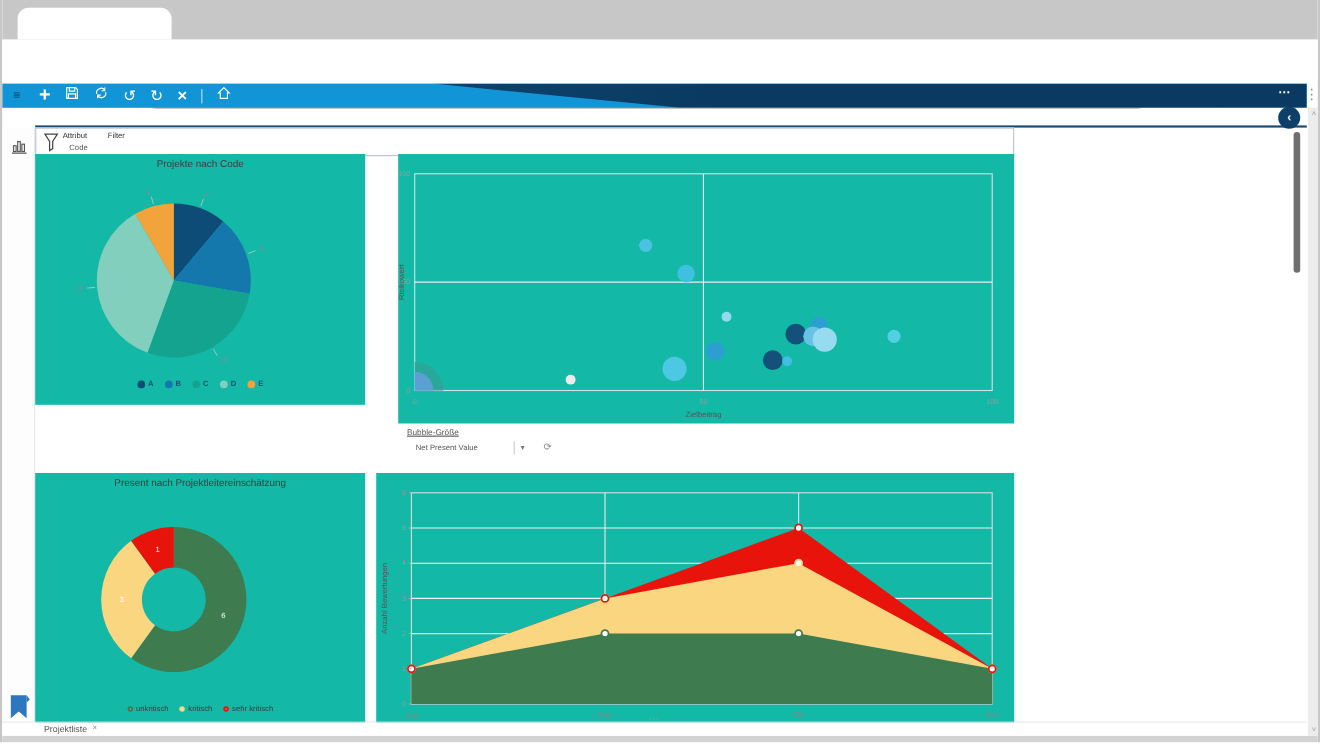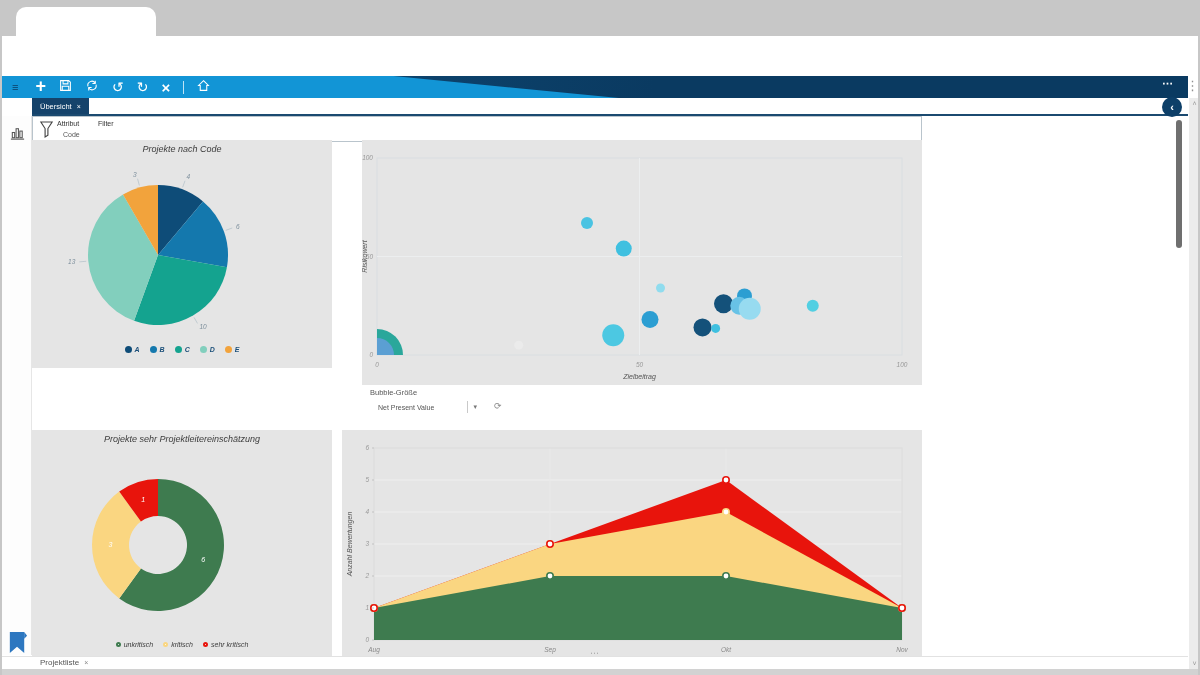--- a/index.html
+++ b/index.html
@@ -39,30 +39,30 @@
   .sidebar { position:absolute; left:0; top:116px; width:30px; height:539px; background:#fdfdfd; border-right:1px solid #e6e6e6; }
   .sb-chart-icon { position:absolute; left:7px; top:8px; }
   .sb-logo { position:absolute; left:4px; top:514px; }
   
   .filterbar { position:absolute; left:30px; top:116px; width:890px; height:26px; border:1px solid #b9c4cc; background:#fff; }
   .funnel { position:absolute; left:6px; top:3px; }
   .f-attr { position:absolute; left:24px; top:3px; font-size:7px; color:#333; }
   .f-code { position:absolute; left:30px; top:14px; font-size:7px; color:#555; }
   .f-filter { position:absolute; left:65px; top:3px; font-size:7px; color:#333; }
   
-  .panel { position:absolute; background:#e5e5e5;font-style:italic; }
+  .panel { position:absolute; background:#14b8a6; }
   .p-title { position:absolute; top:4px; width:100%; text-align:center; font-size:9px; color:#3d3d3d; }
   .legend { position:absolute; width:100%; display:flex; justify-content:center; gap:10px; align-items:center; }
   .legend .li { display:flex; align-items:center; gap:3px; }
   .legend .dot { width:7px; height:7px; border-radius:50%; display:inline-block; }
   .legend .ring { width:5px; height:5px; border-radius:50%; border:2px solid; background:#fff; display:inline-block; }
   .pie-leg .lbl { font-size:7px; font-weight:bold; color:#1b4f79; }
   .donut-leg .lbl { font-size:7px; color:#3c3c3c; }
   
-  .bubble-label { position:absolute; left:368px; top:388px; font-size:7.5px; color:#555; }
+  .bubble-label { position:absolute; left:368px; top:388px; font-size:7.5px; color:#555;text-decoration:underline; }
   .bubble-select { position:absolute; left:372px; top:400px; width:108px; height:14px; display:flex; align-items:center; font-size:7px; color:#555; }
   .bs-val { flex:1; padding-left:4px; }
   .bs-div { width:1px; height:12px; background:#c9c9c9; }
   .bs-caret { padding:0 5px; color:#777; font-size:7px; }
   .bubble-refresh { position:absolute; left:492px; top:401px; font-size:9px; color:#888; }
   
   .splitter-dots { position:absolute; left:0; top:648px; width:1186px; text-align:center; color:#999; font-size:9px; letter-spacing:1px; }
   .splitter-line { position:absolute; left:0; top:656px; width:1186px; height:1px; background:#e2e2e2; }
   .bottom-tabrow { position:absolute; left:0; top:657px; width:1186px; height:12px; background:#fff;text-align:center; }
   .bottom-tab { position:absolute; left:38px; top:1px; font-size:8px; color:#555; display:flex; gap:5px; align-items:center; }
@@ -122,26 +122,20 @@
       <span class="tb-sep"></span>
       <span>
         <svg width="13" height="13" viewBox="0 0 16 16">
             <path d="M8 2 L14 8 H12 V14 H4 V8 H2 Z" fill="none" stroke="#fff" stroke-width="1.3"></path>
           </svg>
       </span>
     </div>
     <span class="tb-overflow">⋯</span>
   </div>
 
-  <div class="tabrow">
-    <div class="doc-tab">
-      <span>Übersicht</span>
-      <span style="font-size:7px">×</span>
-    </div>
-  </div>
   <div class="navy-line"></div>
   <div class="collapse-btn">
       <span>‹</span>
     </div>
 
   <div class="sidebar">
     <span class="sb-chart-icon">
       <svg width="17" height="17" viewBox="0 0 18 18">
         <path d="M2 16 H16" stroke="#555" stroke-width="1.2"></path>
         <rect x="3.5" y="9" width="2.5" height="5.5" fill="none" stroke="#555" stroke-width="1.1"></rect>
@@ -249,21 +243,21 @@
 
   <div class="bubble-label">Bubble-Größe</div>
   <div class="bubble-select">
     <span class="bs-val">Net Present Value</span>
     <span class="bs-div"></span>
     <span class="bs-caret">▾</span>
   </div>
   <span class="bubble-refresh">⟳</span>
 
   <div class="panel" style="left:30px; top:430px; width:300px; height:228px;">
-    <div class="p-title">Projekte sehr Projektleitereinschätzung</div>
+    <div class="p-title">Present nach Projektleitereinschätzung</div>
     <svg id="donutChart" width="300" height="196" style="position:absolute; top:14px; left:0;">
         <path d="M126,35 A66,66 0 1 1 87.20617334869678,154.39512162874655 L108.95422768351828,124.46149283687348 A29,29 0 1 0 126,72 Z" fill="#3e7b4f"></path>
         <text x="171.1751845240198" y="117.67830723281" font-size="7" fill="#fff" text-anchor="middle">6</text>
         <path d="M87.20617334869678,154.39512162874655 A66,66 0 0 1 87.20617334869675,47.60487837125348 L108.95422768351827,77.53850716312652 A29,29 0 0 0 108.95422768351828,124.46149283687348 Z" fill="#fad681"></path>
         <text x="78.5" y="103.00000000000001" font-size="7" fill="#fff" text-anchor="middle">3</text>
         <path d="M87.20617334869675,47.60487837125348 A66,66 0 0 1 125.99999999999999,35 L126,72 A29,29 0 0 0 108.95422768351827,77.53850716312652 Z" fill="#e8140c"></path>
         <text x="111.32169276718999" y="57.82481547598021" font-size="7" fill="#fff" text-anchor="middle">1</text>
       </svg>
     <div class="legend donut-leg" id="donutLegend" style="top:211px;">
         <span class="li">

